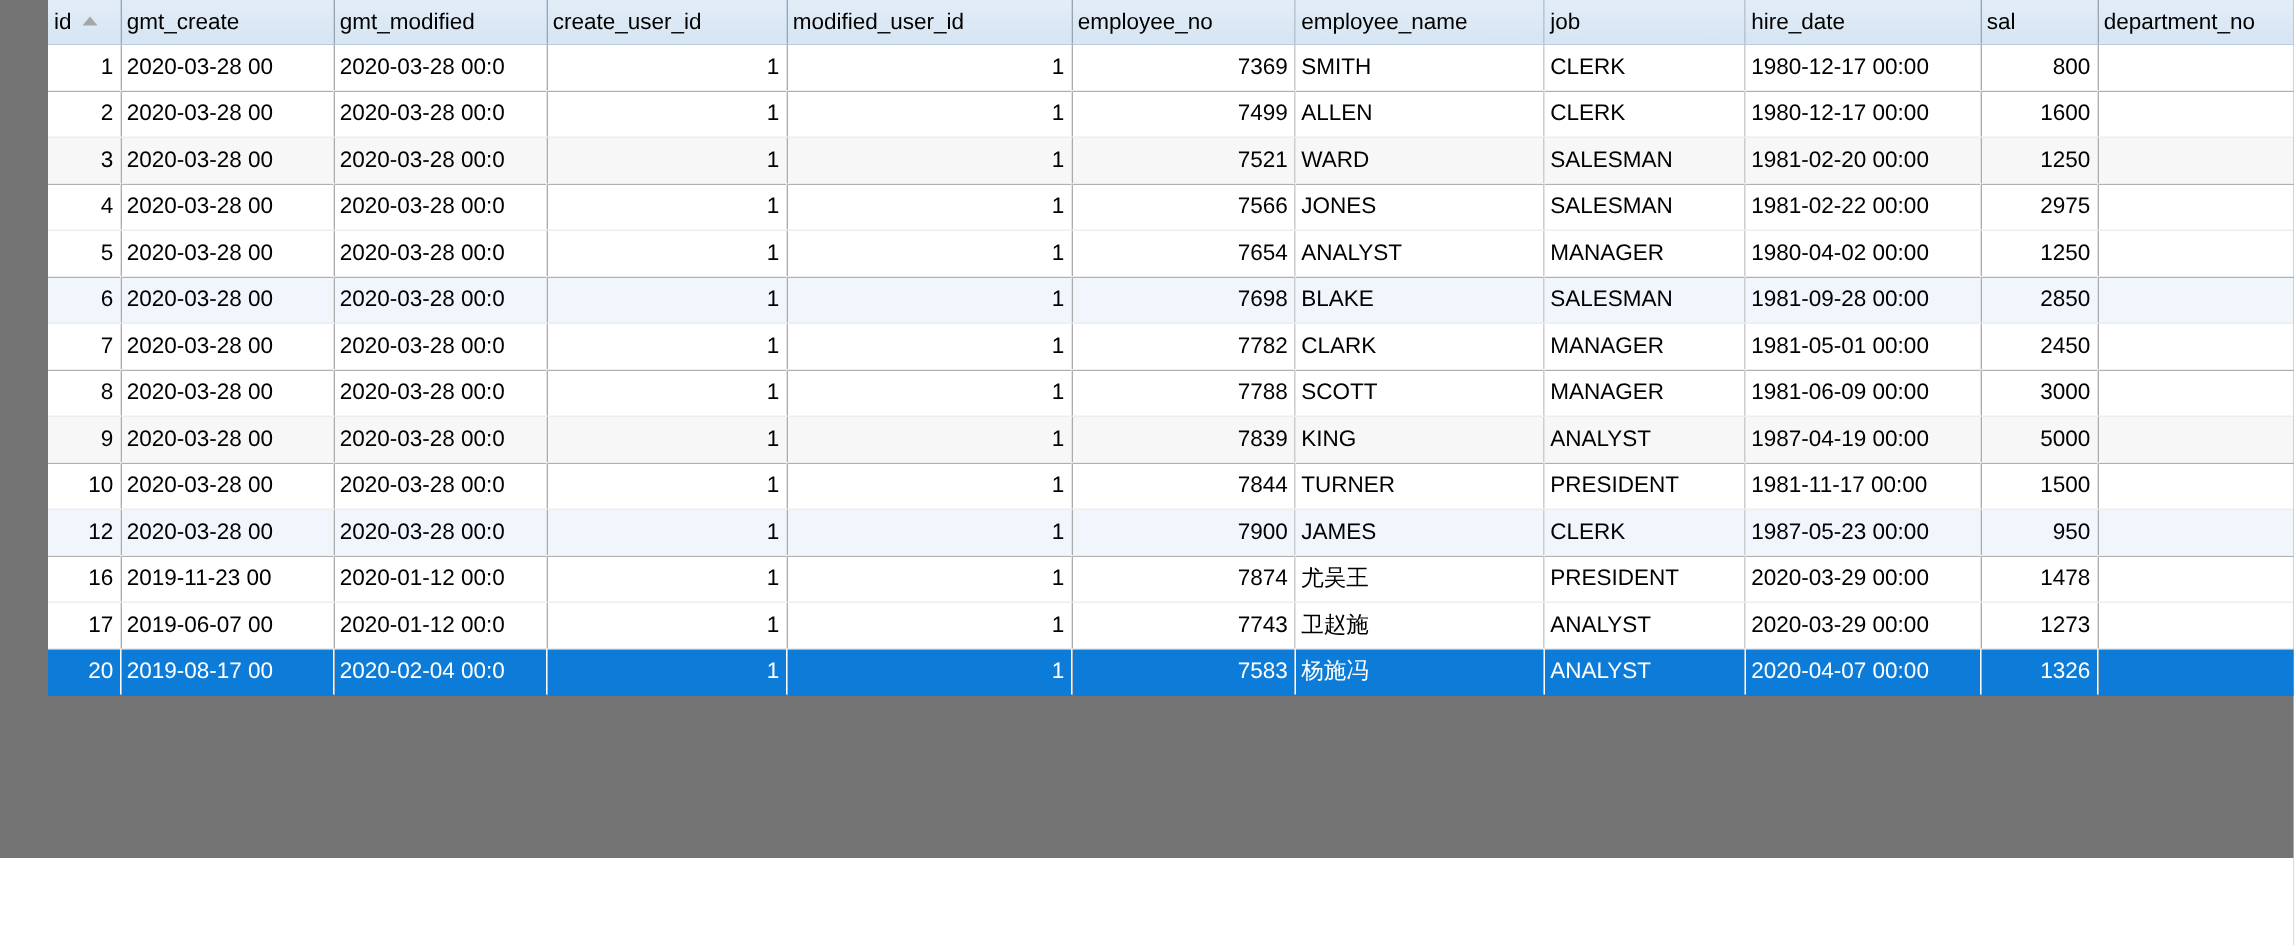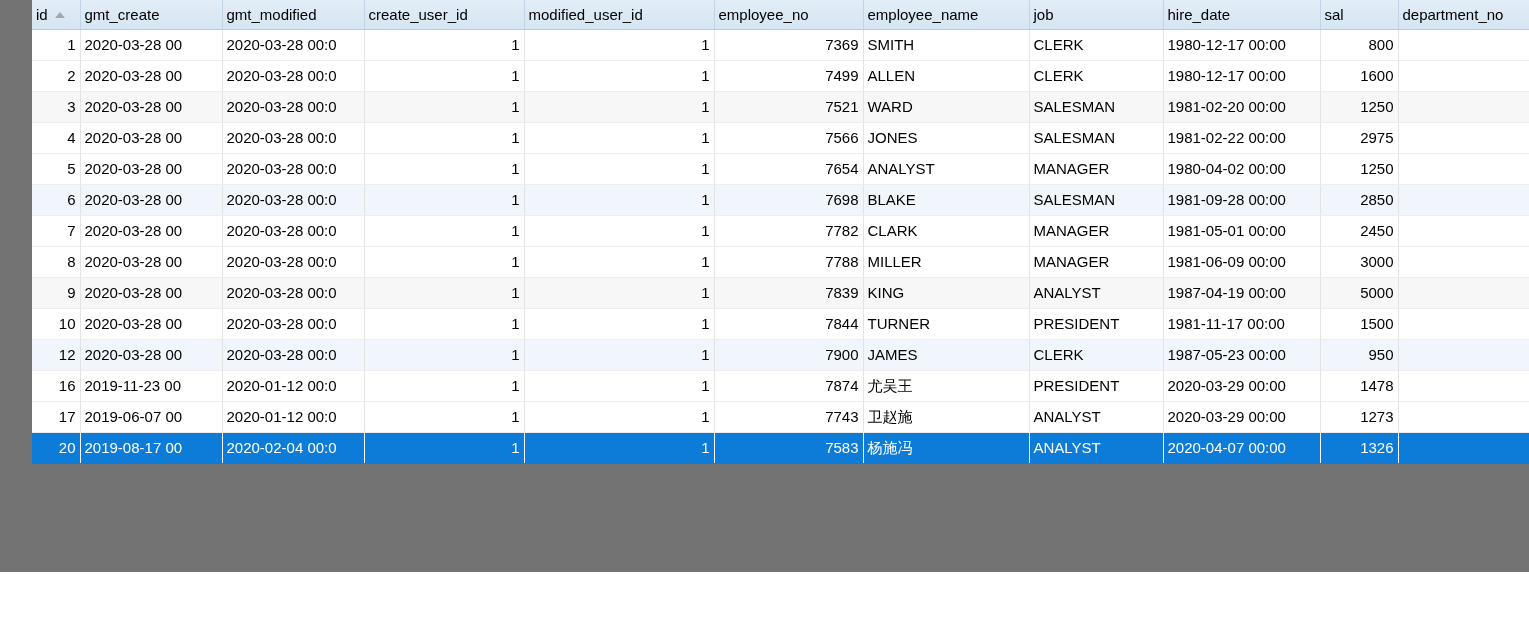--- a/index.html
+++ b/index.html
@@ -214,21 +214,21 @@
           <td class="num">2450</td>
           <td class="num">10</td>
         </tr>
         <tr class="plain">
           <td class="num">8</td>
           <td class="txt">2020-03-28 00</td>
           <td class="txt">2020-03-28 00:0</td>
           <td class="num">1</td>
           <td class="num">1</td>
           <td class="num">7788</td>
-          <td class="txt">MILLER</td>
+          <td class="txt">SCOTT</td>
           <td class="txt">MANAGER</td>
           <td class="txt">1981-06-09 00:00</td>
           <td class="num">3000</td>
           <td class="num">20</td>
         </tr>
         <tr class="stripe-gray">
           <td class="num">9</td>
           <td class="txt">2020-03-28 00</td>
           <td class="txt">2020-03-28 00:0</td>
           <td class="num">1</td>

